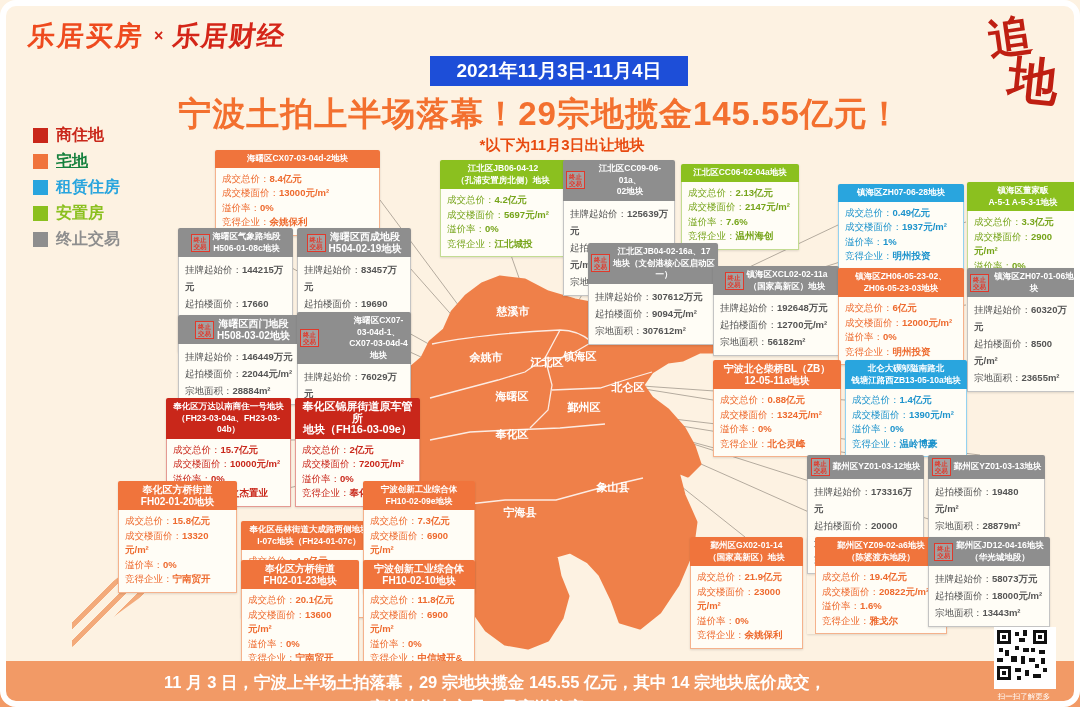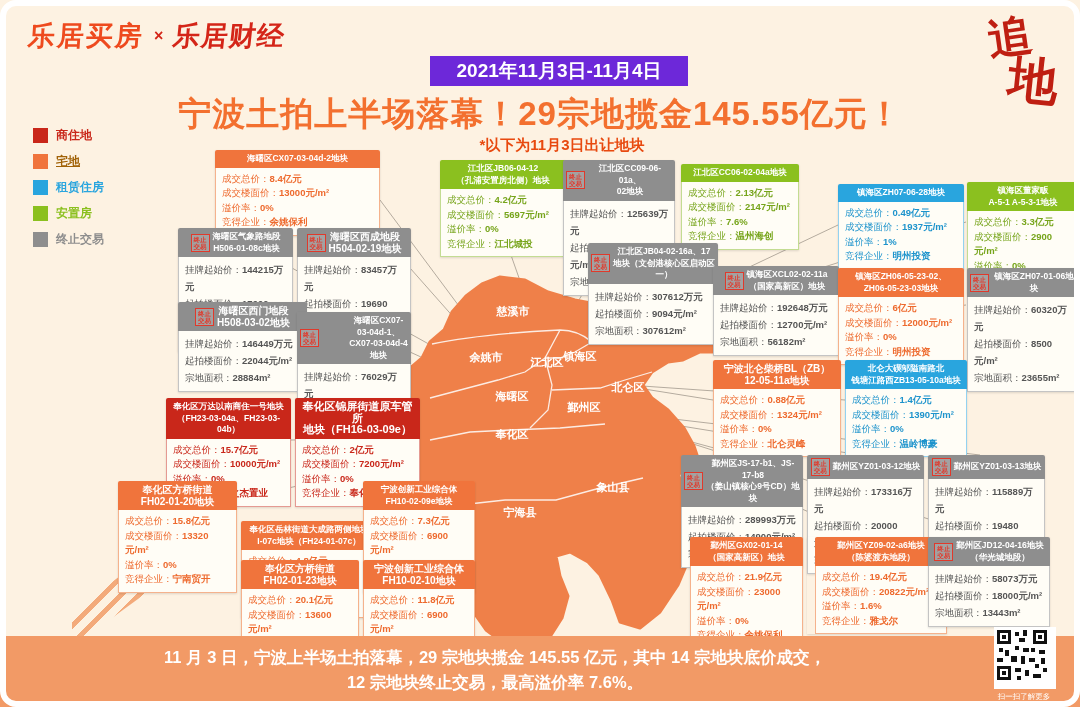--- a/index.html
+++ b/index.html
@@ -8,30 +8,30 @@
   .frame{position:absolute;inset:0;border:6px solid #ffffff;border-radius:16px;pointer-events:none;z-index:60;}
 
   
   .brand{position:absolute;left:28px;top:18px;display:flex;align-items:center;gap:10px;z-index:10;}
   .brand .b1{font-size:27px;font-weight:900;color:#ee4a1e;letter-spacing:2px;transform:skewX(-4deg);}
   .brand .bx{font-size:16px;font-weight:700;color:#d42518;}
   .brand .b2{font-size:27px;font-weight:900;color:#d42518;letter-spacing:1px;transform:skewX(-6deg);}
   .badge{position:absolute;right:18px;top:6px;width:80px;height:104px;z-index:10;color:#bf1f12;}
   .badge .z1{position:absolute;left:6px;top:2px;font-size:44px;font-weight:900;transform:rotate(-8deg);font-family:"DejaVu Serif",serif;}
   .badge .z2{position:absolute;left:26px;top:42px;font-size:50px;font-weight:900;transform:rotate(6deg);font-family:"DejaVu Serif",serif;}
-  .datebar{position:absolute;left:430px;top:56px;width:258px;height:30px;background:#6d28d9;color:#fff;
+  .datebar{position:absolute;left:430px;top:56px;width:258px;height:30px;background:#1d4ed8;color:#fff;
            font-size:19px;font-weight:700;text-align:center;line-height:30px;z-index:10;}
   .title{position:absolute;left:0;right:0;top:92px;text-align:center;font-size:33px;font-weight:900;color:#f3702f;z-index:10;letter-spacing:1px;}
   .subtitle{position:absolute;left:0;right:0;top:136px;text-align:center;font-size:15px;font-weight:700;color:#e8490f;z-index:10;transform:translateX(22px);}
 
   
   .legend{position:absolute;left:33px;top:122px;z-index:10;}
   .lg-item{display:flex;align-items:center;gap:8px;height:26px;}
   .lg-item .sw{width:15px;height:15px;flex:none;}
-  .lg-item span:last-child{font-size:12px;font-weight:700;}
+  .lg-item span:last-child{font-size:16px;font-weight:700;}
 
   
   .maplayer{position:absolute;inset:0;z-index:2;}
   .mlab{position:absolute;transform:translate(-50%,-50%);color:#fff;font-size:11px;font-weight:700;z-index:3;white-space:nowrap;}
 
   
   .cards{position:absolute;inset:0;z-index:5;}
   .card{position:absolute;box-shadow:0 1px 2px rgba(0,0,0,.12);}
   .card .hd{color:#fff;font-weight:700;font-size:10px;line-height:11.5px;padding:3px 3px;text-align:center;
             display:flex;align-items:center;justify-content:center;gap:3px;white-space:pre-line;border-radius:2px 2px 0 0;}
@@ -40,21 +40,21 @@
   .card.red .hd{background:#c9271a;} .card.red .bd{border-color:#e59a92;color:#c9271a;}
   .card.orange .hd{background:#f0743c;} .card.orange .bd{border-color:#f5b28c;color:#ee6a2e;}
   .card.blue .hd{background:#29a5de;} .card.blue .bd{border-color:#93d2f0;color:#1d93cc;}
   .card.green .hd{background:#8bc01f;} .card.green .bd{border-color:#c3dc92;color:#76a41a;}
   .card.gray .hd{background:#8e8e8e;} .card.gray .bd{border-color:#c4c4c4;color:#555;}
   .card.gray .rw{line-height:17px;}
   .stamp{flex:none;border:1px solid #e0392b;color:#e0392b;font-size:6.5px;line-height:7px;padding:1px 2px;
          white-space:pre-line;font-weight:700;background:rgba(255,255,255,.18);}
 
   
-  .banner{position:absolute;left:0;right:0;bottom:0;height:71px;background:#f29a66;z-index:20;}
+  .banner{position:absolute;left:0;right:0;bottom:0;height:46px;background:#f29a66;z-index:20;}
   .banner .l1{position:absolute;left:40px;right:130px;top:11px;text-align:center;color:#fff;font-size:16.5px;font-weight:700;}
   .banner .l2{position:absolute;left:40px;right:130px;top:36px;text-align:center;color:#fff;font-size:16.5px;font-weight:700;}
   .qr{position:absolute;right:24px;bottom:18px;width:56px;height:56px;background:#fff;padding:3px;z-index:25;}
   .qr-caption{position:absolute;right:16px;bottom:5px;width:80px;text-align:center;color:#fff;font-size:7.5px;z-index:25;}
 
   .stripes{position:absolute;left:72px;bottom:60px;width:110px;height:80px;z-index:1;
            background:repeating-linear-gradient(135deg,#f2a26f 0 5px,transparent 5px 13px);
            clip-path:polygon(0 55%,55% 0,100% 0,0 100%);opacity:.9;}
 </style>
 </head>
@@ -77,21 +77,21 @@
   <div class="title">宁波土拍上半场落幕！29宗地揽金145.55亿元！</div>
   <div class="subtitle">*以下为11月3日出让地块</div>
 
   <div class="legend">
       <div class="lg-item">
         <span class="sw" style="background: rgb(201, 39, 26);"></span>
         <span style="color: rgb(201, 39, 26);">商住地</span>
       </div>
       <div class="lg-item">
         <span class="sw" style="background: rgb(240, 116, 60);"></span>
-        <span style="color: #a16207; text-decoration: underline;">宅地</span>
+        <span style="color: #15803d; text-decoration: underline;">宅地</span>
       </div>
       <div class="lg-item">
         <span class="sw" style="background: rgb(41, 165, 222);"></span>
         <span style="color: rgb(41, 165, 222);">租赁住房</span>
       </div>
       <div class="lg-item">
         <span class="sw" style="background: rgb(139, 192, 31);"></span>
         <span style="color: rgb(139, 192, 31);">安置房</span>
       </div>
       <div class="lg-item">
@@ -228,21 +228,21 @@
       <div class="card gray" style="left: 297px; top: 228px; width: 114px;">
         <div class="hd"><span class="stamp">终止
 交易</span><span>海曙区西成地段
 H504-02-19地块</span></div>
         <div class="bd">
           <div class="rw"><span>挂牌起始价：</span><b>83457万元</b></div>
           <div class="rw"><span>起拍楼面价：</span><b>19690元/m²</b></div>
           <div class="rw"><span>宗地面积：</span><b>28257m²</b></div>
         </div>
       </div>
-      <div class="card gray" style="left: 178px; top: 302px; width: 129px;">
+      <div class="card gray" style="left: 178px; top: 315px; width: 129px;">
         <div class="hd"><span class="stamp">终止
 交易</span><span>海曙区西门地段
 H508-03-02地块</span></div>
         <div class="bd">
           <div class="rw"><span>挂牌起始价：</span><b>146449万元</b></div>
           <div class="rw"><span>起拍楼面价：</span><b>22044元/m²</b></div>
           <div class="rw"><span>宗地面积：</span><b>28884m²</b></div>
         </div>
       </div>
       <div class="card gray" style="left: 297px; top: 312px; width: 114px;">
@@ -327,44 +327,33 @@
       <div class="card red" style="left: 295px; top: 398px; width: 125px;">
         <div class="hd"><span style="font-size: 11px;">奉化区锦屏街道原车管所
 地块（FH16-03-09e）</span></div>
         <div class="bd">
           <div class="rw"><span>成交总价：</span><b>2亿元</b></div>
           <div class="rw"><span>成交楼面价：</span><b>7200元/m²</b></div>
           <div class="rw"><span>溢价率：</span><b>0%</b></div>
           <div class="rw"><span>竞得企业：</span><b>奉化惠业</b></div>
         </div>
       </div>
-      <div class="card gray" style="left: 681px; top: 455px; width: 122px;">
-        <div class="hd"><span class="stamp">终止
-交易</span><span style="font-size: 8.5px;">鄞州区JS-17-b1、JS-17-b8
-（姜山镇核心9号CD）地块</span></div>
-        <div class="bd">
-          <div class="rw"><span>挂牌起始价：</span><b>289993万元</b></div>
-          <div class="rw"><span>起拍楼面价：</span><b>14900元/m²</b></div>
-          <div class="rw"><span>宗地面积：</span><b>84620m²</b></div>
-        </div>
-      </div>
       <div class="card gray" style="left: 807px; top: 455px; width: 117px;">
         <div class="hd"><span class="stamp">终止
 交易</span><span style="font-size: 8.5px;">鄞州区YZ01-03-12地块</span></div>
         <div class="bd">
           <div class="rw"><span>挂牌起始价：</span><b>173316万元</b></div>
           <div class="rw"><span>起拍楼面价：</span><b>20000元/m²</b></div>
           <div class="rw"><span>宗地面积：</span><b>33330m²</b></div>
         </div>
       </div>
       <div class="card gray" style="left: 928px; top: 455px; width: 117px;">
         <div class="hd"><span class="stamp">终止
 交易</span><span style="font-size: 8.5px;">鄞州区YZ01-03-13地块</span></div>
         <div class="bd">
-          <div class="rw"><span>挂牌起始价：</span><b>115889万元</b></div>
           <div class="rw"><span>起拍楼面价：</span><b>19480元/m²</b></div>
           <div class="rw"><span>宗地面积：</span><b>28879m²</b></div>
         </div>
       </div>
       <div class="card orange" style="left: 118px; top: 481px; width: 119px;">
         <div class="hd"><span>奉化区方桥街道
 FH02-01-20地块</span></div>
         <div class="bd">
           <div class="rw"><span>成交总价：</span><b>15.8亿元</b></div>
           <div class="rw"><span>成交楼面价：</span><b>13320元/m²</b></div>

